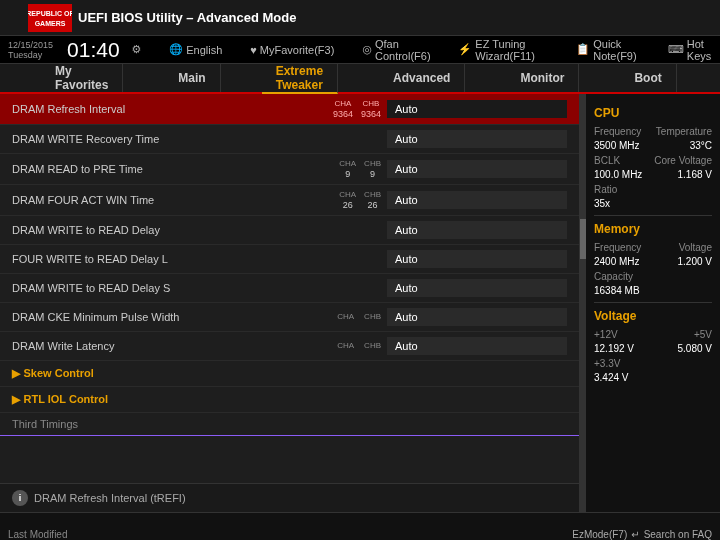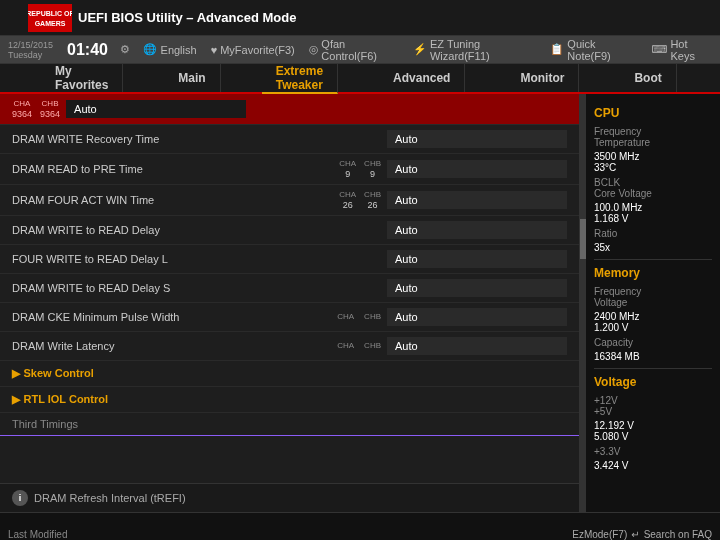--- a/index.html
+++ b/index.html
@@ -30,27 +30,27 @@
       padding-left: 20px;
     }
     .rog-logo {
       width: 44px;
       height: 28px;
       position: relative;
     }
 
     
     .info-bar {
-      background: #404040;
+      background: #000000;
       display: flex;
       align-items: center;
       padding: 3px 8px;
       height: 28px;
       border-bottom: 1px solid #333;
-      gap: 14px;
+      gap: 28px;
       font-size: 11px;
       color: #bbb;
       justify-content: space-between;
     }
     .datetime {
       display: flex;
       flex-direction: column;
       font-size: 10px;
       color: #999;
       margin-right: 6px;
@@ -189,21 +189,20 @@
       color: #e8a000;
       font-size: 12px;
       font-weight: bold;
       margin-bottom: 6px;
       margin-top: 4px;
     }
     .hw-row {
       display: flex;
       justify-content: space-between;
       margin-bottom: 3px;
-      flex-direction: column;
     }
     .hw-label { color: #888; font-size: 10px; }
     .hw-value { color: #fff; font-size: 10px; }
     .hw-divider {
       border: none;
       border-top: 1px solid #333;
       margin: 6px 0;
     }
 
     
@@ -273,21 +272,21 @@
     <span style="color:#fff;font-size:13px;font-weight:bold;">UEFI BIOS Utility – Advanced Mode</span>
   </div>
 </div>
 
 <div class="info-bar">
   <div style="display:flex;align-items:center;gap:8px;">
     <div class="datetime">
       <span style="font-size:9px;color:#999;">12/15/2015</span>
       <span style="font-size:9px;color:#999;">Tuesday</span>
     </div>
-    <span style="font-size:16px;font-weight:bold;color:#fff;margin-right:4px;">01:40</span>
+    <span style="font-size:21px;font-weight:normal;color:#fff;margin-right:4px;">01:40</span>
     <span style="color:#aaa;cursor:pointer;">⚙</span>
   </div>
   <div class="info-item">
     <span>🌐</span>
     <span>English</span>
   </div>
   <div class="info-item">
     <span>♥</span>
     <span>MyFavorite(F3)</span>
   </div>
@@ -338,20 +337,21 @@
     <span>Hardware Monitor</span>
   </div>
 </div>
 
 <div class="main-content" style="position:relative;">
   <div class="watermark">OVERCLOCK.NET</div>
 
   <div class="settings-panel" style="position:relative;z-index:1;">
 
     <div class="setting-row active-row">
+      <span class="setting-label">DRAM Refresh Interval</span>
       <div class="setting-chips">
         <div style="display:flex;flex-direction:column;align-items:center;gap:1px;">
           <span style="font-size:8px;color:#ffaaaa;">CHA</span>
           <span style="font-size:9px;color:#ffaaaa;">9364</span>
         </div>
         <div style="display:flex;flex-direction:column;align-items:center;gap:1px;margin-left:4px;">
           <span style="font-size:8px;color:#ffaaaa;">CHB</span>
           <span style="font-size:9px;color:#ffaaaa;">9364</span>
         </div>
       </div>

